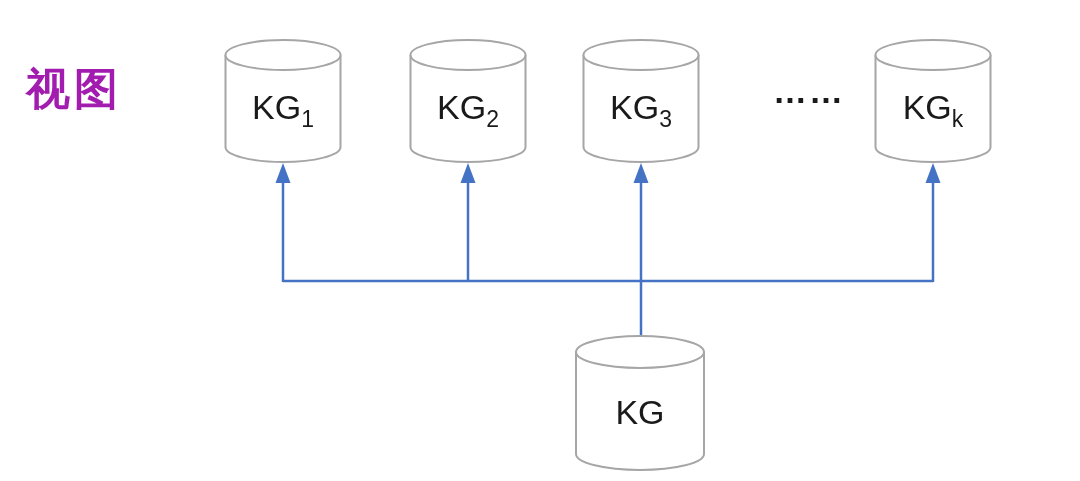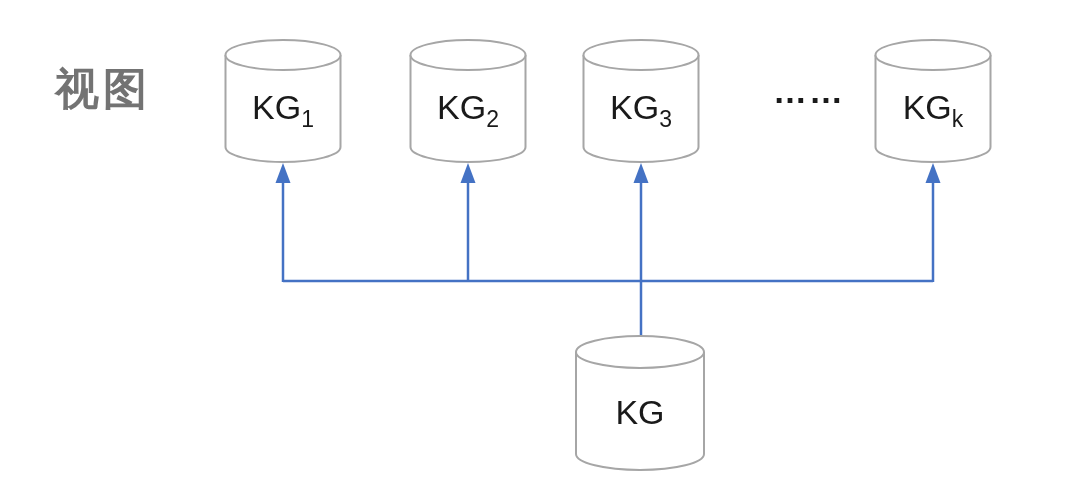--- a/index.html
+++ b/index.html
@@ -10,24 +10,23 @@
     background: #ffffff;
     font-family: "Liberation Sans", sans-serif;
     overflow: hidden;
   }
   .view-label {
     position: absolute;
     left: 26px;
     top: 60px;
     font-size: 44px;
     font-weight: 700;
-    color: #737373;
+    color: #a21caf;
     letter-spacing: 4px;
     white-space: nowrap;
-    margin-left: 29px;
   }
   .ellipsis {
     position: absolute;
     left: 773px;
     top: 72px;
     font-size: 34px;
     font-weight: 700;
     color: #1a1a1a;
     letter-spacing: 2px;
     white-space: nowrap;

